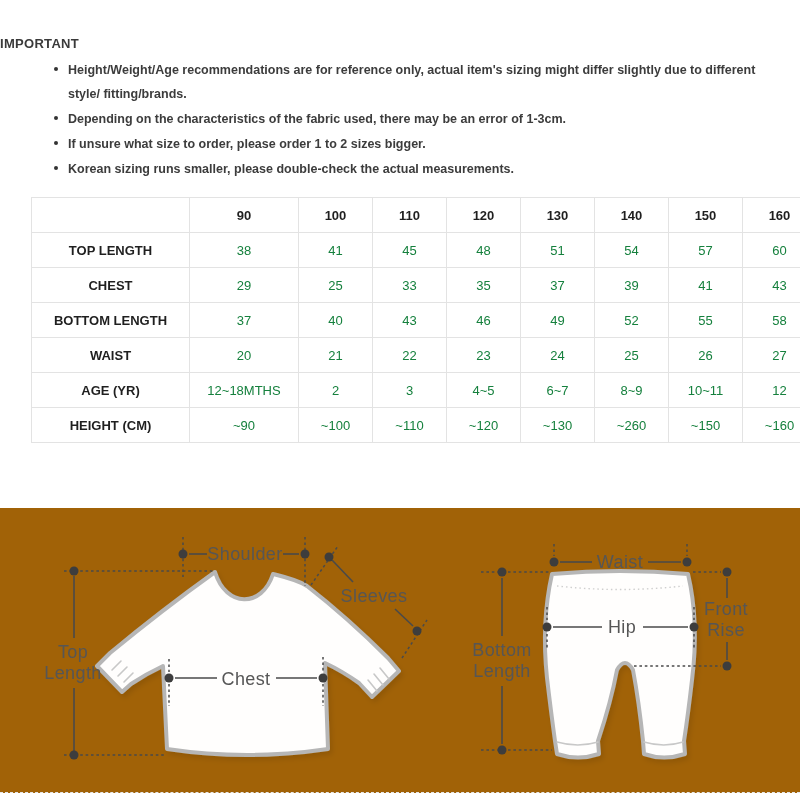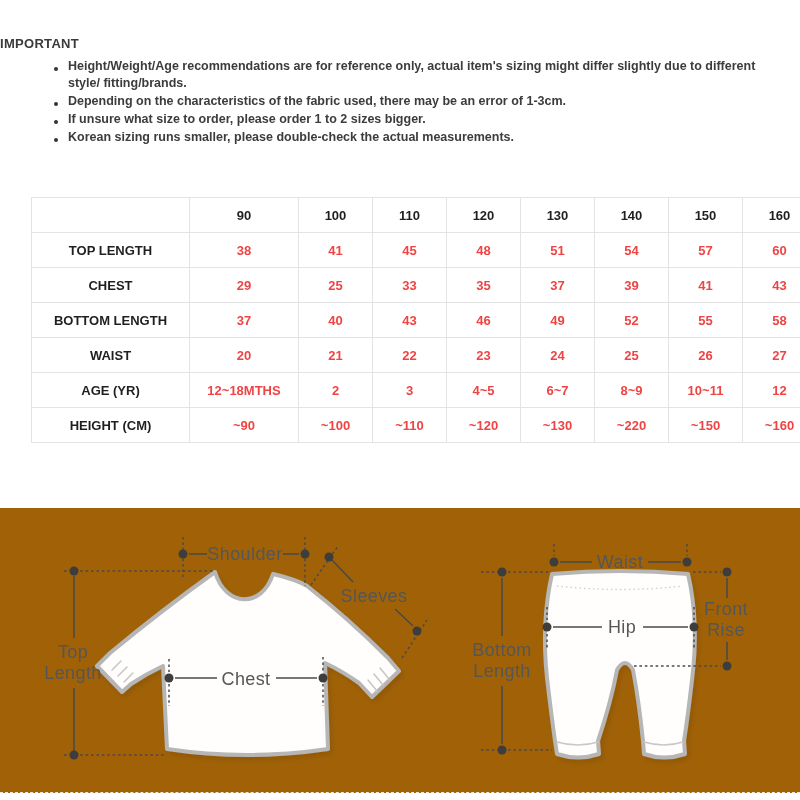--- a/index.html
+++ b/index.html
@@ -4,30 +4,30 @@
 <style>
   html,body{margin:0;padding:0;background:#ffffff;}
   .page{position:relative;width:800px;height:800px;background:#ffffff;
         font-family:"Liberation Sans",sans-serif;overflow:hidden;}
 
   .title{position:absolute;top:36px;left:0;width:100%;text-align:left;
          font-size:13px;font-weight:bold;color:#3a3a3a;letter-spacing:.3px;}
 
   .notes{position:absolute;top:58px;left:47px;width:724px;}
   .note{position:relative;padding-left:21px;font-size:12.5px;font-weight:600;
-        color:#3c3c3c;line-height:17px;margin-bottom:1px;}
+        color:#3c3c3c;line-height:24px;margin-bottom:1px;}
   .note::before{content:"";position:absolute;left:7px;top:9px;width:4px;height:4px;
         border-radius:50%;background:#333;}
 
   table.size-table{position:absolute;top:197px;left:31px;width:786px;
         border-collapse:collapse;table-layout:fixed;}
   .size-table th,.size-table td{border:1px solid #e3e3e3;height:34px;text-align:center;
         vertical-align:middle;font-size:13px;padding:0;white-space:nowrap;}
   .size-table th{font-weight:bold;color:#1f1f1f;}
-  .size-table td{font-weight:bold;color:#ef4444;}
+  .size-table td{font-weight:normal;color:#15803d;}
 
   .diagram-section{position:absolute;top:508px;left:0;width:800px;height:284px;
         background:#a16207;border-bottom:1px dashed #e6e6e6;}
   .diagram-section svg{display:block;}
   svg text{font-family:"Liberation Sans",sans-serif;font-size:18px;fill:#565656;
         letter-spacing:.4px;}
   .solid{stroke:#4a4a4a;stroke-width:1.6;fill:none;}
   .dashed{stroke:#4a4a4a;stroke-width:1.5;stroke-dasharray:2.6 2.8;fill:none;}
   .dot{fill:#3d3d3d;stroke:none;}
   .garment{fill:#fffefd;stroke:#b6b6b6;stroke-width:4;stroke-linejoin:round;
@@ -128,21 +128,21 @@
           <td>10~11</td>
           <td>12</td>
         </tr>
         <tr>
           <th>HEIGHT (CM)</th>
           <td>~90</td>
           <td>~100</td>
           <td>~110</td>
           <td>~120</td>
           <td>~130</td>
-          <td>~220</td>
+          <td>~260</td>
           <td>~150</td>
           <td>~160</td>
         </tr>
       </tbody>
   </table>
 
   <div class="diagram-section">
     <svg width="800" height="284" viewBox="0 508 800 284">
       <defs>
         <filter id="soft" x="-20%" y="-20%" width="150%" height="150%">

